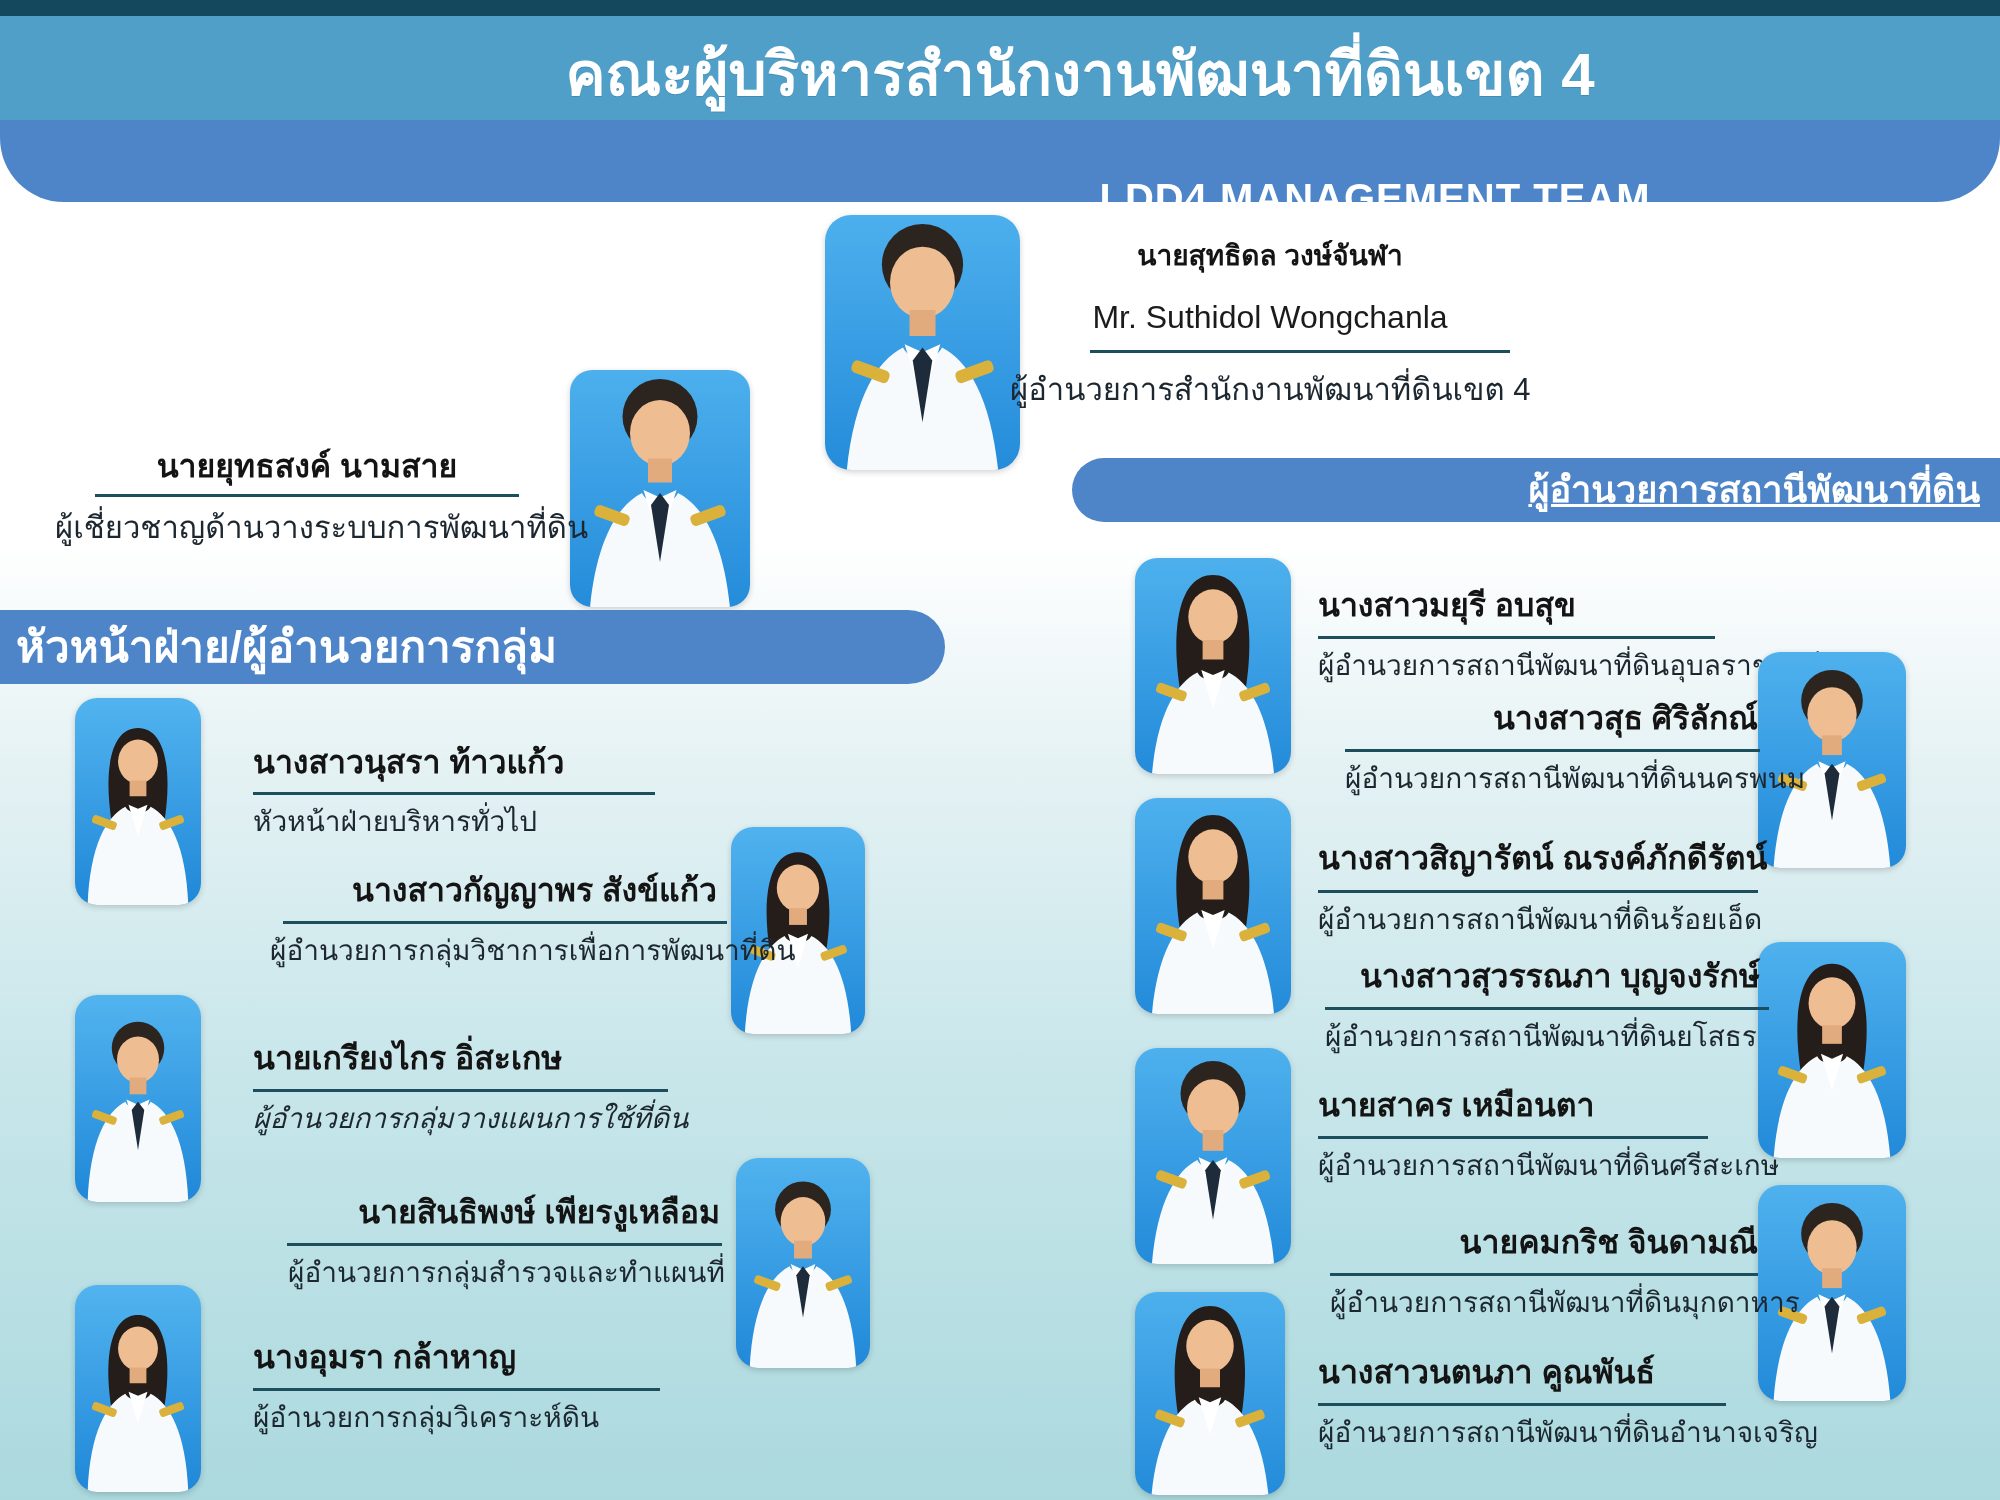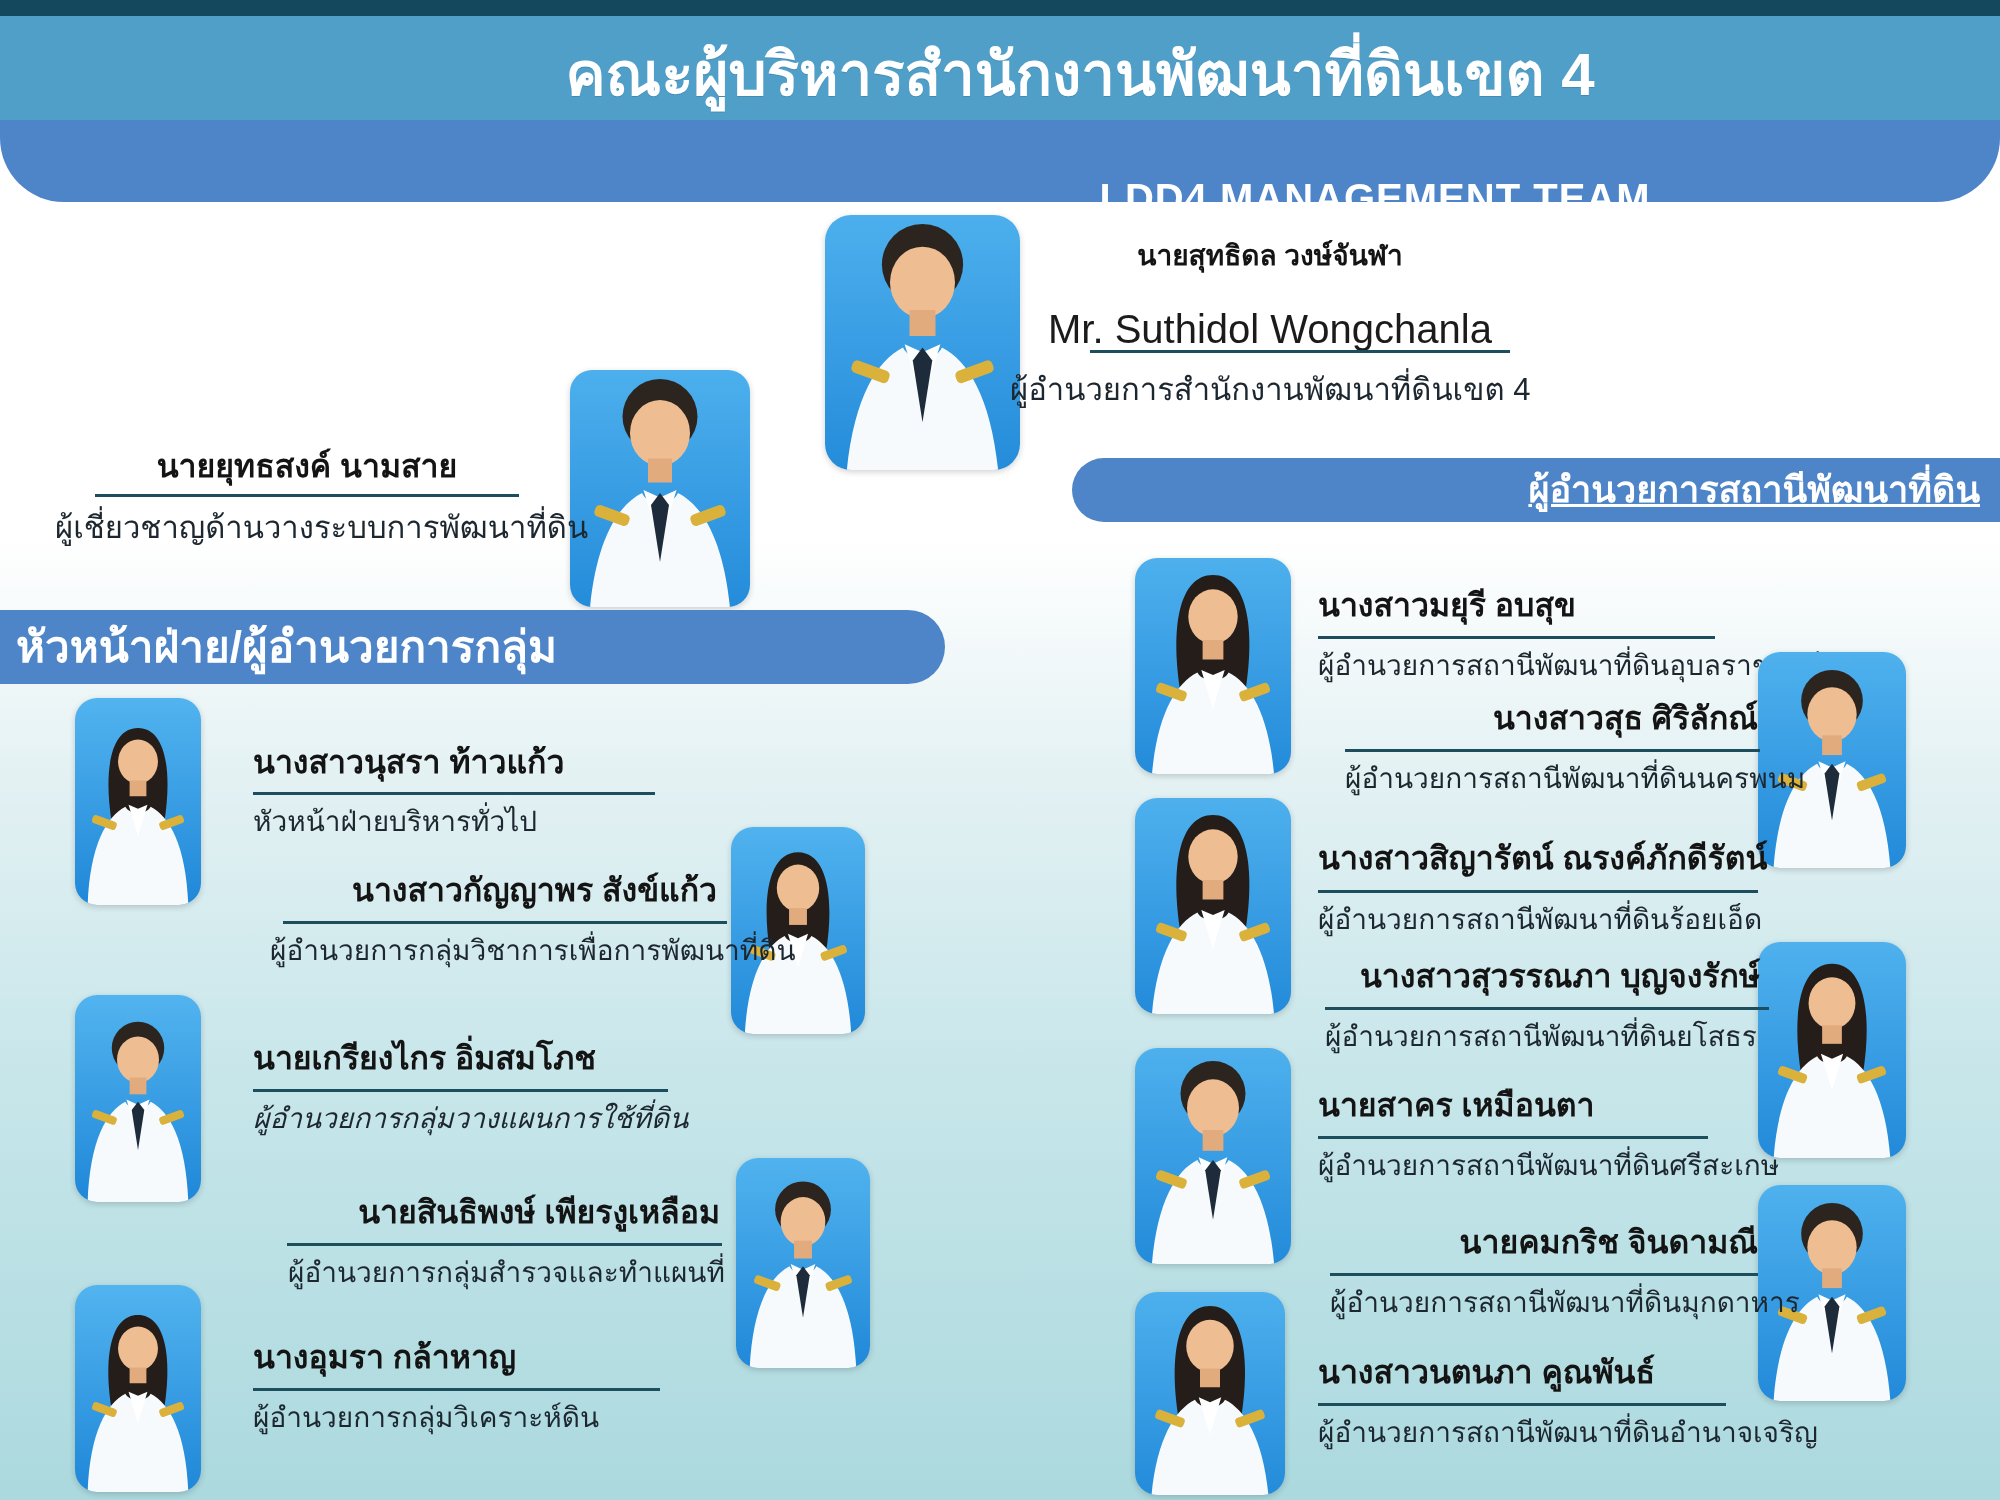--- a/index.html
+++ b/index.html
@@ -18,21 +18,21 @@
   .pill{background:var(--band-blue,#4d85c8);color:#fff;font-weight:bold;}
   .pill-left{left:0;top:610px;width:945px;height:74px;border-radius:0 37px 37px 0;
     font-size:44px;line-height:74px;padding-left:16px;box-sizing:border-box;}
   .pill-right{left:1072px;top:458px;width:928px;height:64px;border-radius:32px 0 0 32px;
     font-size:36px;line-height:64px;text-align:right;padding-right:20px;box-sizing:border-box;text-decoration:underline;}
   
   .photo{border-radius:22px;overflow:hidden;box-shadow:0 2px 6px rgba(0,0,0,.18);}
   .photo svg{display:block;width:100%;height:100%;}
   .pname{font-weight:bold;font-size:32px;color:var(--name-text,#141414);line-height:1.25;white-space:nowrap;}
   .pname.big{font-size:28px;}
-  .ename{font-size:40px;color:#1b1b1b;line-height:1.2;white-space:nowrap;margin-top:7px;}
+  .ename{font-size:32px;color:#1b1b1b;line-height:1.2;white-space:nowrap;}
   .ptitle{font-size:28px;color:#1d2730;line-height:1.3;white-space:nowrap;}
   .ptitle.big{font-size:31px;}
   .rule{height:3px;background:var(--rule,#1d4e5e);}
   .tc{text-align:center;} .tr{text-align:right;}
 </style>
 </head>
 <body>
 
 <svg width="0" height="0" style="position:absolute" aria-hidden="true">
   <defs>
@@ -110,21 +110,21 @@
     </div>
   <div class="abs pname tr" style="left:345px;top:870px;width:372px;">นางสาวกัญญาพร สังข์แก้ว</div>
   <div class="abs rule" style="left:283px;top:921px;width:444px;"></div>
   <div class="abs ptitle" style="left:270px;top:933px;">ผู้อำนวยการกลุ่มวิชาการเพื่อการพัฒนาที่ดิน</div>
 
   <div class="abs photo" style="left:75px;top:995px;width:126px;height:207px;">
     <svg viewBox="0 0 120 200" preserveAspectRatio="xMidYMid slice">
         <use href="#sil-m"></use>
       </svg>
     </div>
-  <div class="abs pname" style="left:253px;top:1038px;">นายเกรียงไกร อิ่มสมโภช</div>
+  <div class="abs pname" style="left:253px;top:1038px;">นายเกรียงไกร อิ่สะเกษ</div>
   <div class="abs rule" style="left:253px;top:1089px;width:415px;"></div>
   <div class="abs ptitle" style="left:253px;top:1101px;font-style:italic;">ผู้อำนวยการกลุ่มวางแผนการใช้ที่ดิน</div>
 
   <div class="abs photo" style="left:736px;top:1158px;width:134px;height:210px;">
     <svg viewBox="0 0 120 200" preserveAspectRatio="xMidYMid slice">
         <use href="#sil-m"></use>
       </svg>
     </div>
   <div class="abs pname tr" style="left:330px;top:1192px;width:390px;">นายสินธิพงษ์ เพียรงูเหลือม</div>
   <div class="abs rule" style="left:287px;top:1243px;width:435px;"></div>

